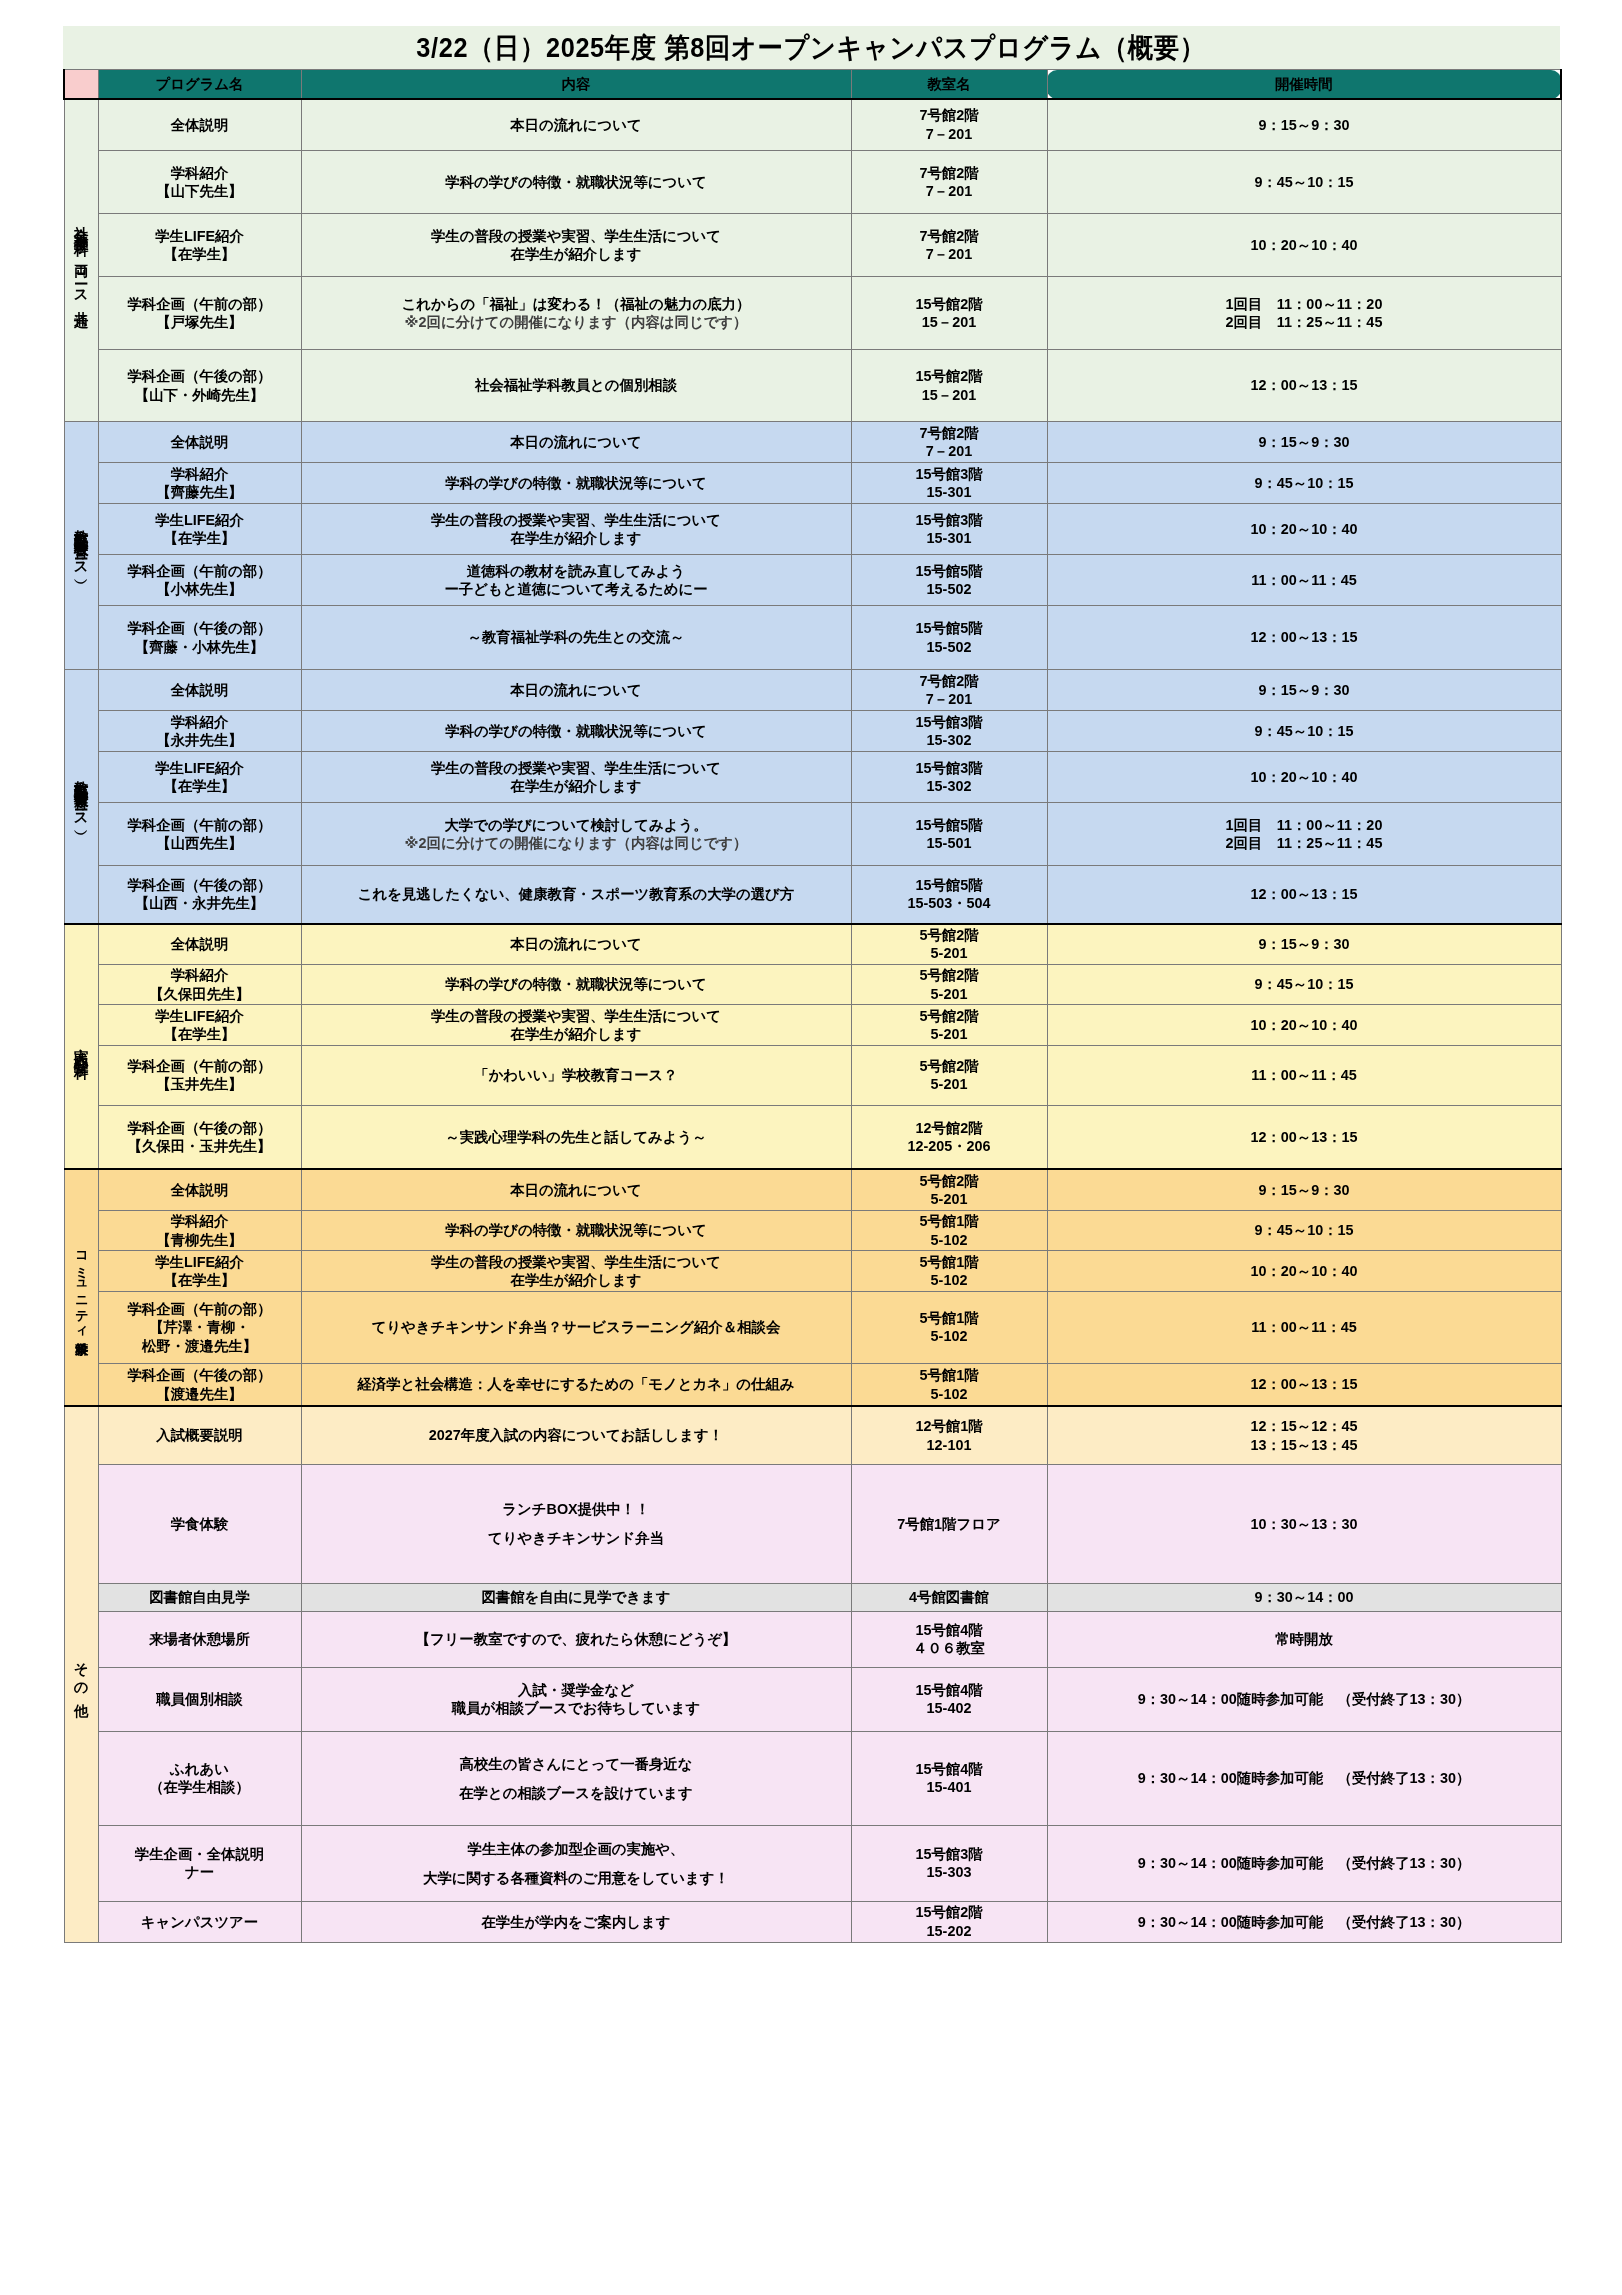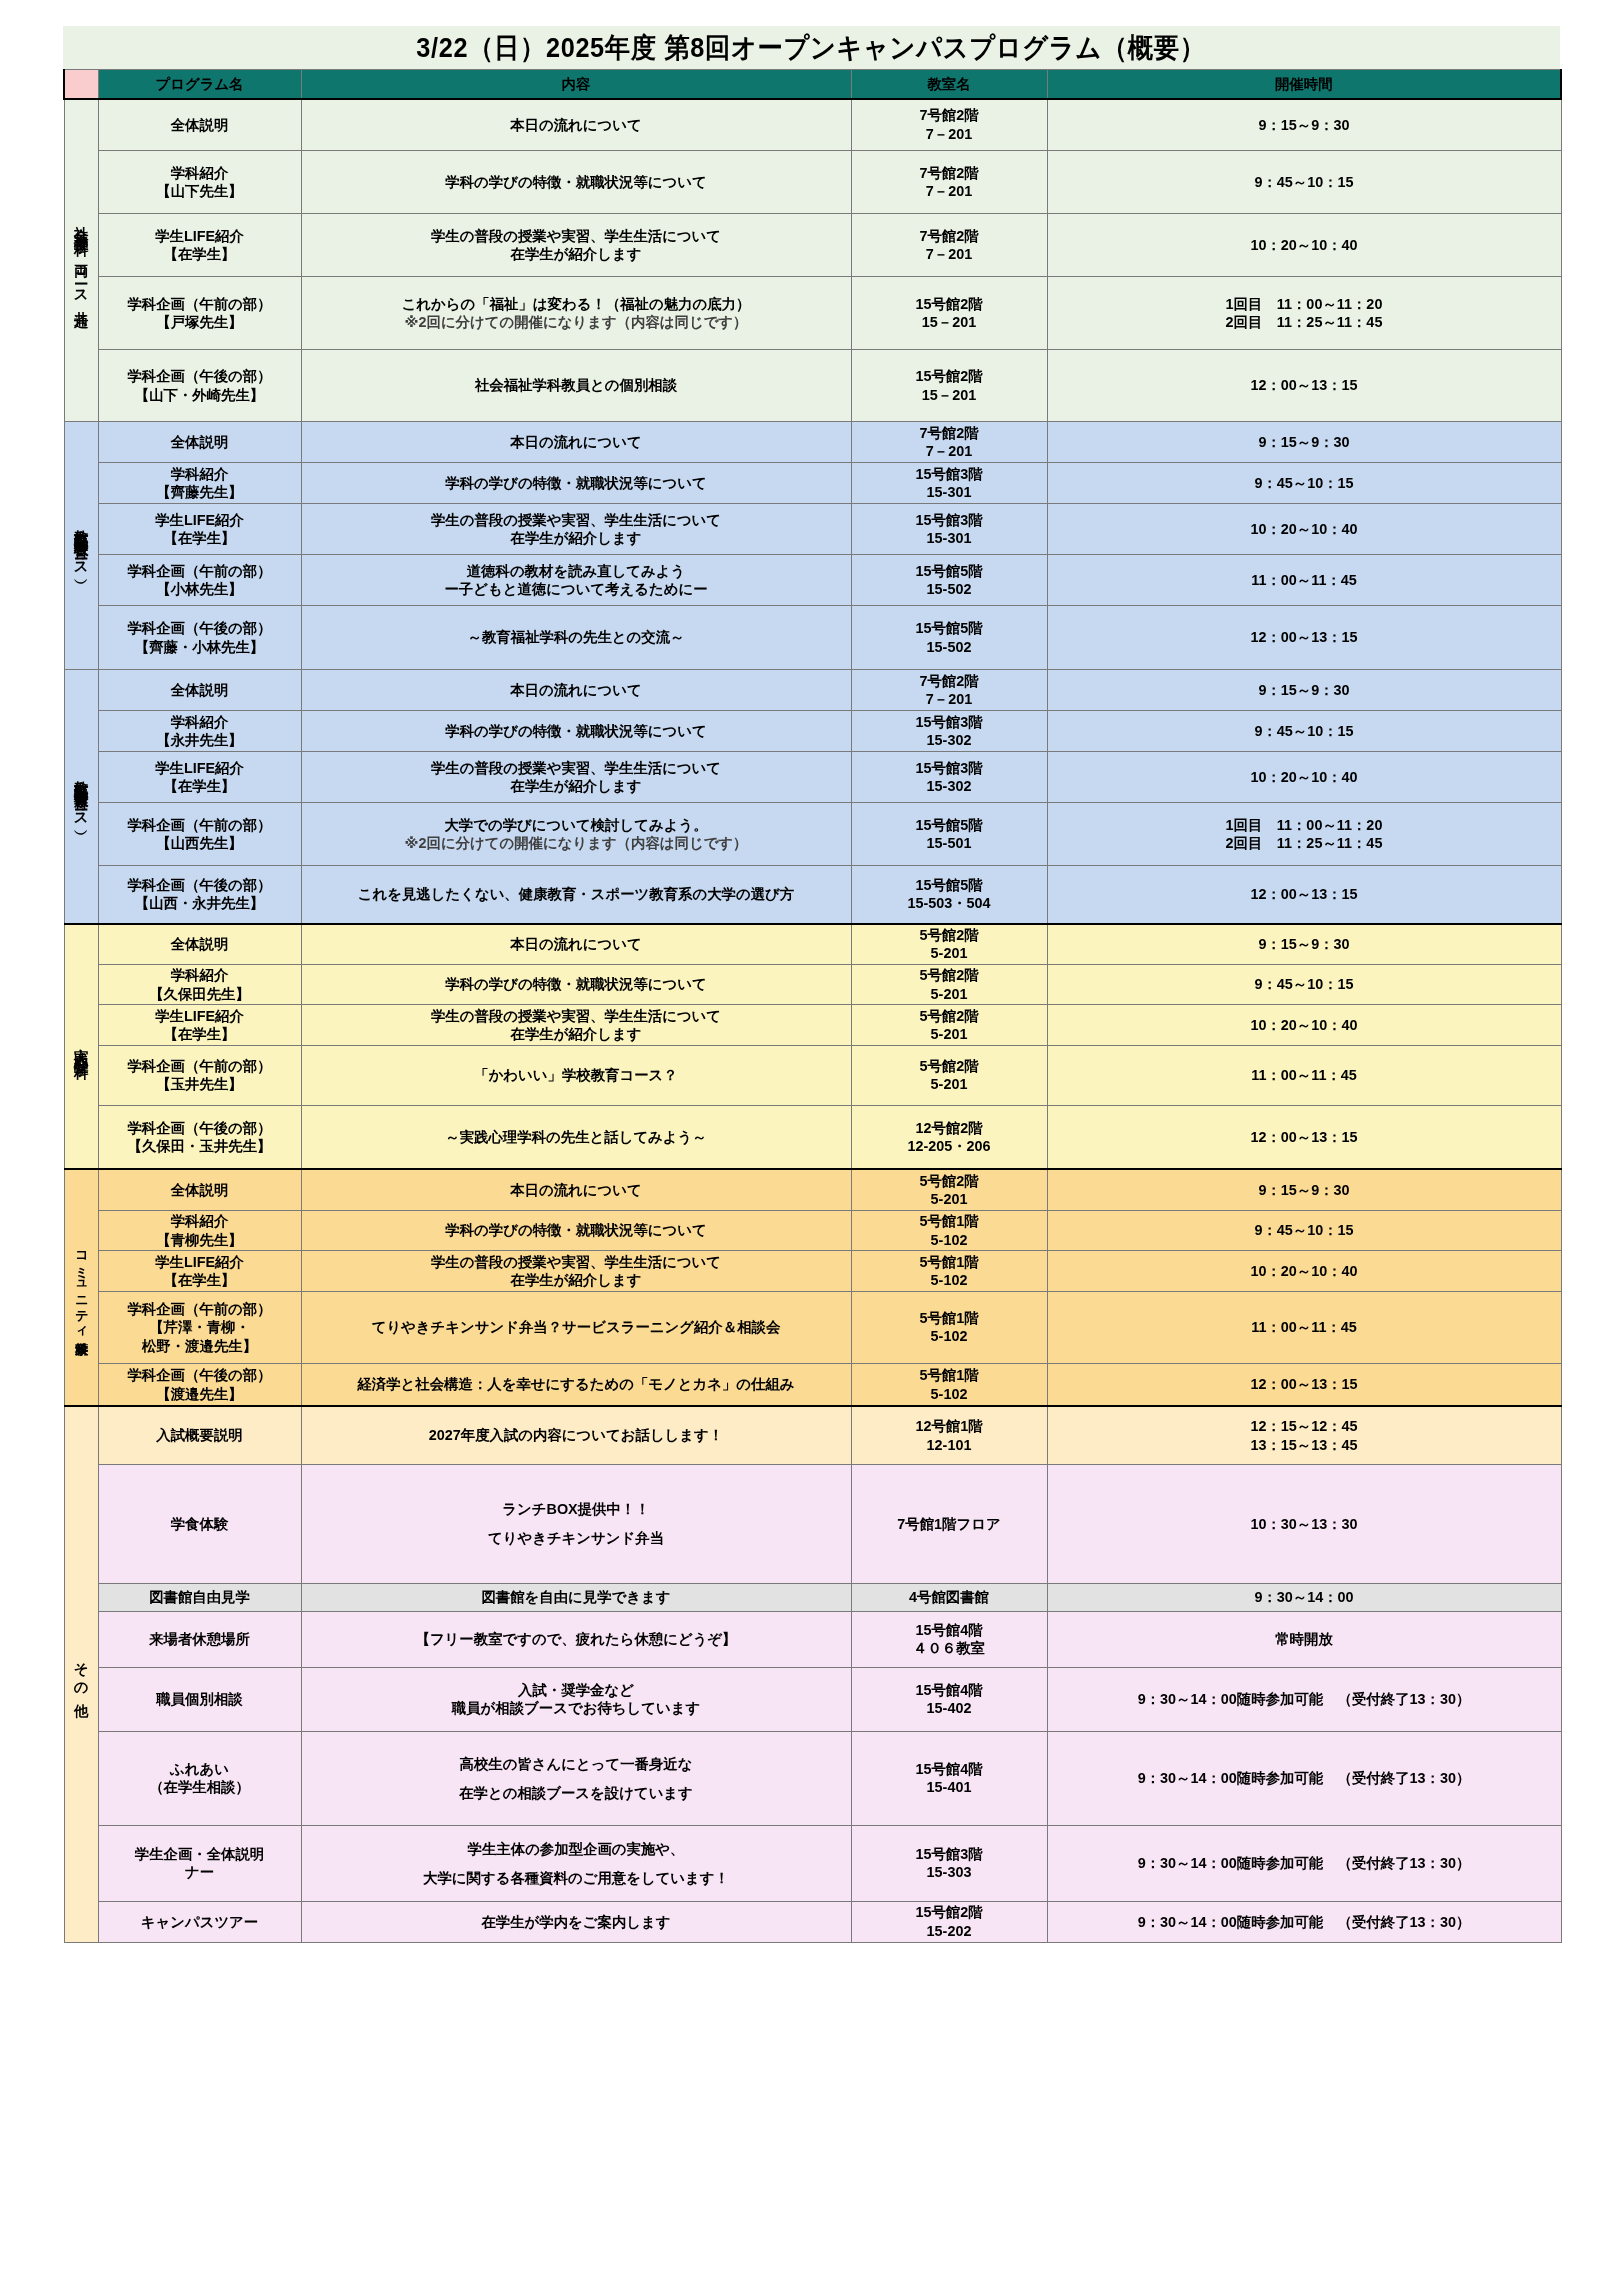--- a/index.html
+++ b/index.html
@@ -80,20 +80,21 @@
     font-size: 14.4px;
     border-top: 2.6px solid #000000;
     border-bottom: 2px solid #000000;
   }
   thead th.th-group {
     border-left: 2.6px solid #000000;
     background: #f9cdcd;
   }
   thead th.th-time {
     border-right: 2.6px solid #000000;
+    border-radius: 10px;
   }
 
   
   td.grp {
     writing-mode: vertical-rl;
     text-orientation: upright;
     letter-spacing: 3.3px;
     font-size: 15.7px;
     font-weight: bold;
     padding: 3.9px 0;

